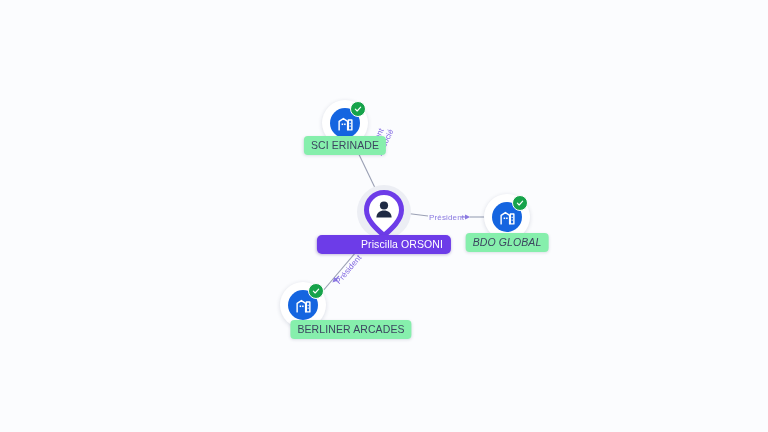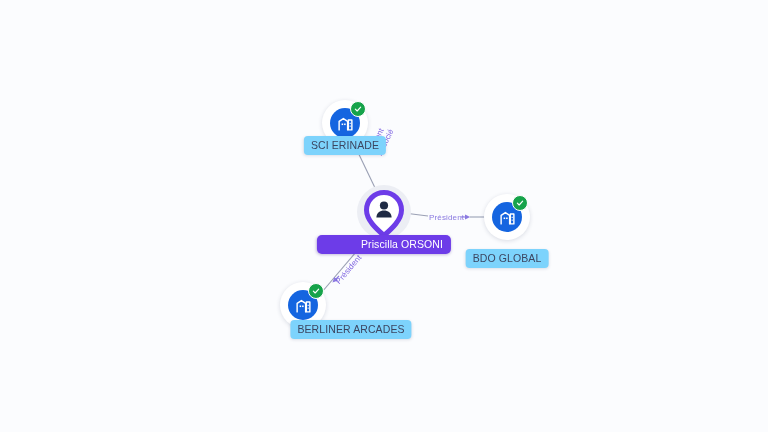--- a/index.html
+++ b/index.html
@@ -84,21 +84,21 @@
     top: -22px;
     width: 40px;
     height: 48px;
   }
 
   
   .node-label {
     position: absolute;
     transform: translate(-50%, 0);
     white-space: nowrap;
-    background: #7dd3fc;
+    background: #86efac;
     color: #3c4560;
     font-size: 10.5px;
     letter-spacing: .1px;
     padding: 3px 7px 4px 7px;
     border-radius: 4px;
     box-shadow: 0 1px 3px rgba(40,50,90,0.14);
   }
   .person-label {
     position: absolute;
     transform: translate(-50%, 0);
@@ -202,21 +202,21 @@
           <rect x="17.8" y="11" width="1.6" height="1.6" fill="#ffffff"></rect>
           <rect x="17.8" y="15" width="1.6" height="1.6" fill="#ffffff"></rect>
         </svg>
       </div>
       <div class="verified-badge">
         <svg width="8" height="8" viewBox="0 0 24 24" aria-hidden="true">
           <path d="M4 12.5 L9.5 18 L20 6.5" fill="none" stroke="#ffffff" stroke-width="3.4" stroke-linecap="round" stroke-linejoin="round"></path>
         </svg>
       </div>
     </div>
-    <div class="node-label" style="left:0px; top:32px;">BDO GLOBAL</div>
+    <div class="node-label" style="left:0px; top:16px;font-style:italic;">BDO GLOBAL</div>
   </div>
 
   <div class="node" style="left:303px; top:305px;">
     <div class="company-icon-wrap">
       <div class="company-icon">
         <svg width="17" height="17" viewBox="0 0 24 24" aria-hidden="true">
           <path d="M3 21V9l6-4 6 4v12" fill="none" stroke="#ffffff" stroke-width="2" stroke-linejoin="round" stroke-linecap="round"></path>
           <rect x="16" y="7" width="5" height="14" fill="none" stroke="#ffffff" stroke-width="2" stroke-linejoin="round"></rect>
           <rect x="6.5" y="12" width="2.2" height="2.2" fill="#ffffff"></rect>
           <rect x="10" y="12" width="2.2" height="2.2" fill="#ffffff"></rect>

